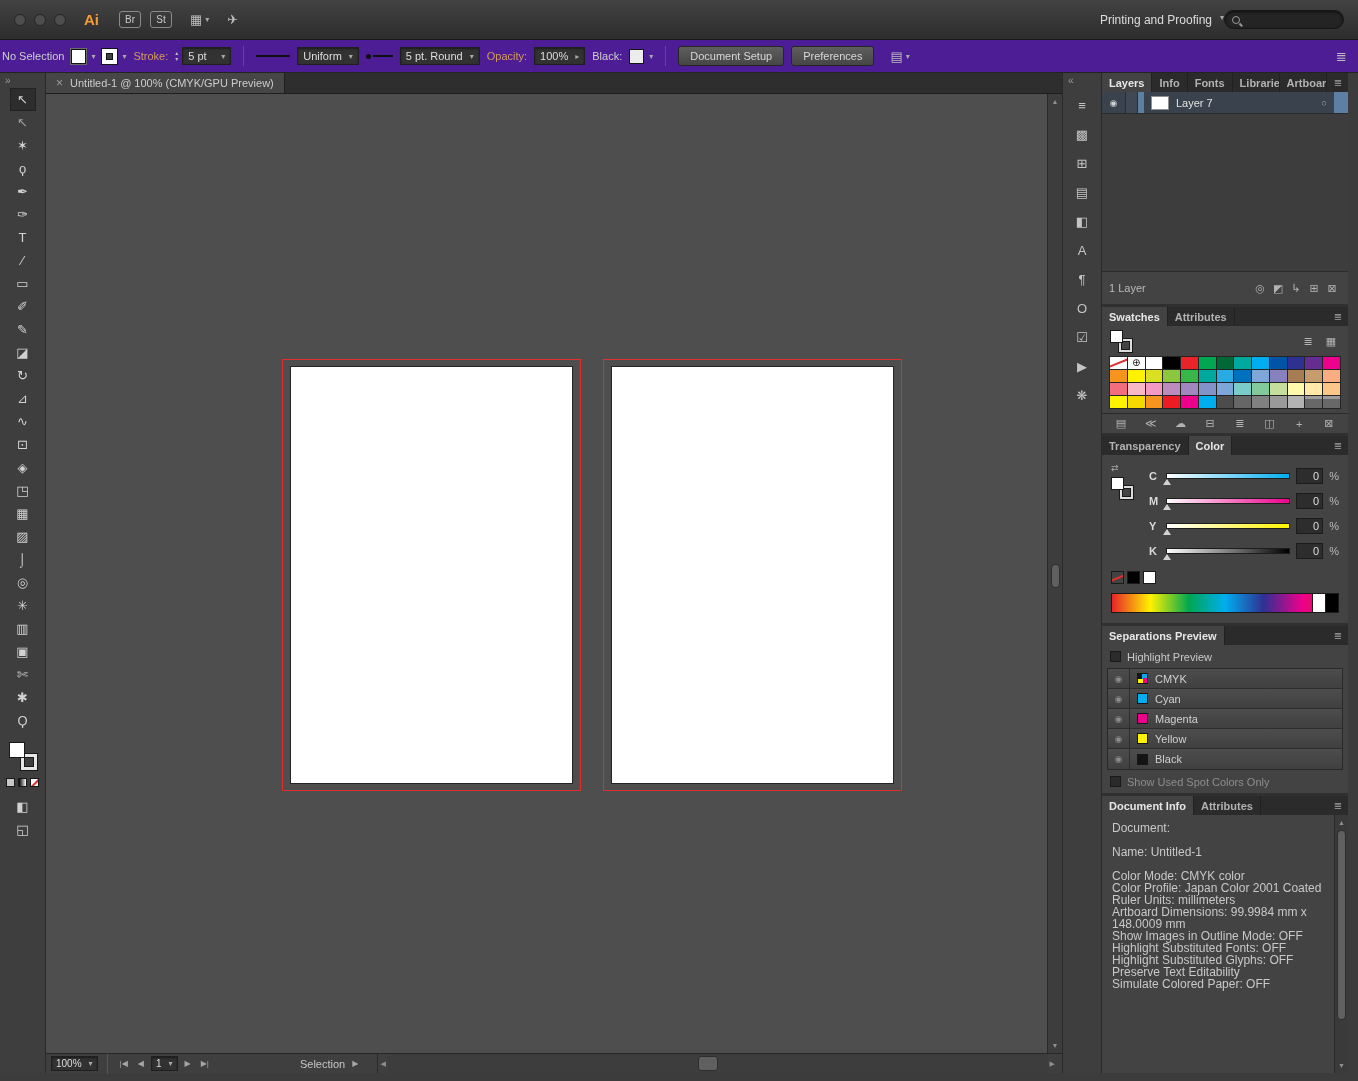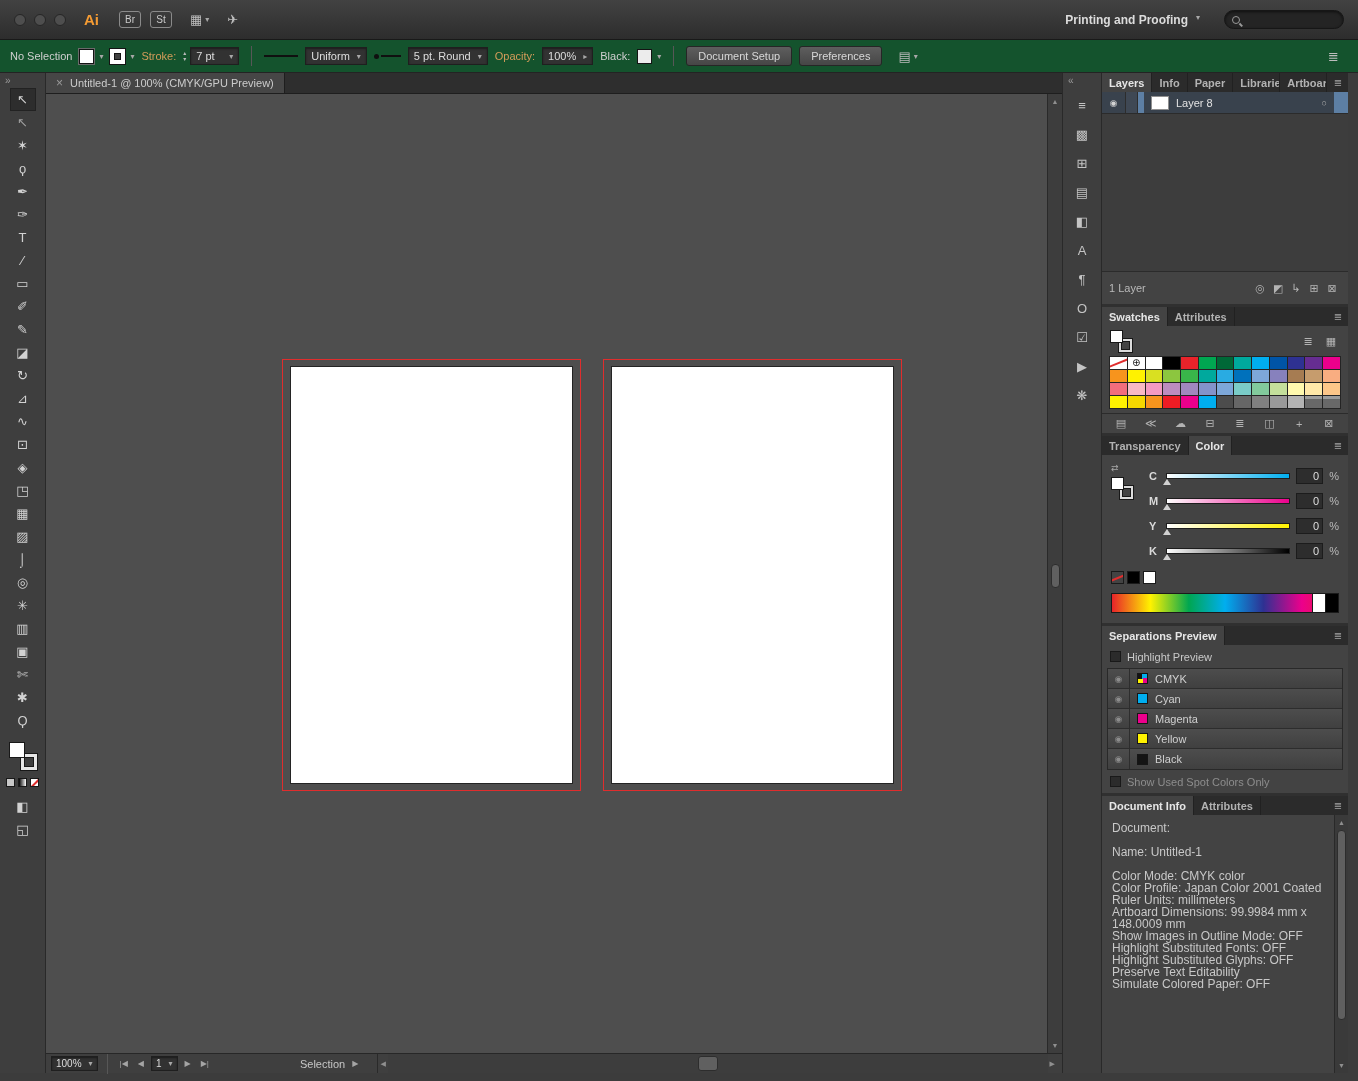--- a/index.html
+++ b/index.html
@@ -12,27 +12,27 @@
   .vsep{width:1px;height:20px;background:#2b2b2b;border-right:1px solid #575757;margin:0 5px}
   .app{width:1358px;height:1081px;display:flex;flex-direction:column;background:#3c3c3c}
 
   
   .titlebar{height:40px;flex:0 0 40px;display:flex;align-items:center;background:linear-gradient(#424242,#2d2d2d);border-bottom:1px solid #191919;padding:0 14px}
   .traffic{display:flex;gap:8px;margin-right:18px}
   .tl{width:12px;height:12px;border-radius:50%;background:#4e4e4e;border:1px solid #262626;display:inline-block}
   .ai-logo{font-weight:bold;font-size:15px;color:#f49b33;margin-right:20px}
   .tb-btn{background:transparent;border:1px solid #8a8a8a;border-radius:3px;color:#c9c9c9;font-size:10px;width:22px;height:17px;margin-right:9px;line-height:14px;text-align:center}
   .tb-ic{color:#bdbdbd;font-size:13px;margin:0 9px;display:inline-flex;align-items:center}
-  .workspace{font-size:12px;color:#dcdcdc;margin-right:24px;display:inline-flex;align-items:flex-start;gap:5px;font-weight:bold}
+  .workspace{font-size:12px;color:#dcdcdc;display:inline-flex;align-items:flex-start;gap:5px;font-weight:normal}
   .search{width:120px;height:19px;border-radius:10px;background:#242424;border:1px solid #161616;box-shadow:inset 0 1px 3px rgba(0,0,0,.6);display:flex;align-items:center;padding:0 7px}
   .lens{width:8px;height:8px;border:1.5px solid #9a9a9a;border-radius:50%;position:relative;display:inline-block}
   .lens::after{content:"";position:absolute;width:4px;height:1.5px;background:#9a9a9a;transform:rotate(45deg);left:6px;top:7px}
 
   
-  .controlbar{height:33px;flex:0 0 33px;display:flex;align-items:center;background:#14532d;border-bottom:1px solid #232323;padding:0 10px;gap:7px}
+  .controlbar{height:33px;flex:0 0 33px;display:flex;align-items:center;background:#4c1d95;border-bottom:1px solid #232323;padding:0 2px;gap:7px}
   .cb-text{color:#cfcfcf}
   .cb-link{color:#d49c5a;cursor:pointer}
   .swatch-ctl{display:inline-flex;align-items:center;gap:2px}
   .fillsw{width:15px;height:15px;background:#fff;border:1px solid #141414;box-shadow:0 0 0 1px #6a6a6a}
   .strokesw{width:15px;height:15px;border:4px solid #fff;box-shadow:0 0 0 1px #141414,inset 0 0 0 1px #141414;background:#414141}
   .stylesw{width:15px;height:15px;background:#ececec;border:1px solid #141414}
   .stepper{display:inline-flex;flex-direction:column;font-size:6px;line-height:5px;color:#bbb;margin-right:-3px;gap:1px}
   .combo{display:inline-flex;align-items:center;background:#323232;border:1px solid #1f1f1f;box-shadow:inset 0 1px 2px rgba(0,0,0,.45);height:18px;padding:0 5px;gap:4px;color:#ddd}
   .combo-val{min-width:26px}
   .cb-btn{height:20px;padding:0 11px;border-radius:3px;background:linear-gradient(#5e5e5e,#464646);border:1px solid #262626;color:#d8d8d8;font-size:11px}
@@ -204,21 +204,21 @@
     <span class="swatch-ctl">
         <i class="strokesw"></i>
         <i class="dd">▾</i>
       </span>
     <a class="cb-link">Stroke:</a>
     <span class="stepper">
         <i>▴</i>
         <i>▾</i>
       </span>
     <span class="combo">
-        <span class="combo-val">7 pt</span>
+        <span class="combo-val">5 pt</span>
         <i class="dd">▾</i>
       </span>
     <i class="vsep"></i>
     <span class="lineprev"></span>
     <span class="combo">
         <span class="combo-val">Uniform</span>
         <i class="dd">▾</i>
       </span>
     <span class="brushprev">
         <i class="bp-dot"></i>
@@ -442,32 +442,32 @@
           </div>
         </div>
     </aside>
 
     <aside class="rightcol">
 
       <section class="panel">
         <div class="ptabs">
           <span class="ptab active">Layers</span>
           <span class="ptab">Info</span>
-          <span class="ptab">Paper</span>
+          <span class="ptab">Fonts</span>
           <span class="ptab trunc">Libraries</span>
           <span class="ptab trunc">Artboards</span>
           <span class="pmenu">≣</span>
         </div>
         <div class="pbody">
           <div class="layer-row">
             <span class="cell-eye">◉</span>
             <span class="edit-col"></span>
             <span class="sel-band"></span>
             <span class="thumb"></span>
-            <span class="lname">Layer 8</span>
+            <span class="lname">Layer 7</span>
             <span class="flex-sp"></span>
             <span class="target">○</span>
             <span class="sel-edge"></span>
           </div>
           <div class="layer-empty"></div>
           <div class="pfoot">
             <span>1 Layer</span>
             <span class="flex-sp"></span>
             <span class="foot-ics">
 

